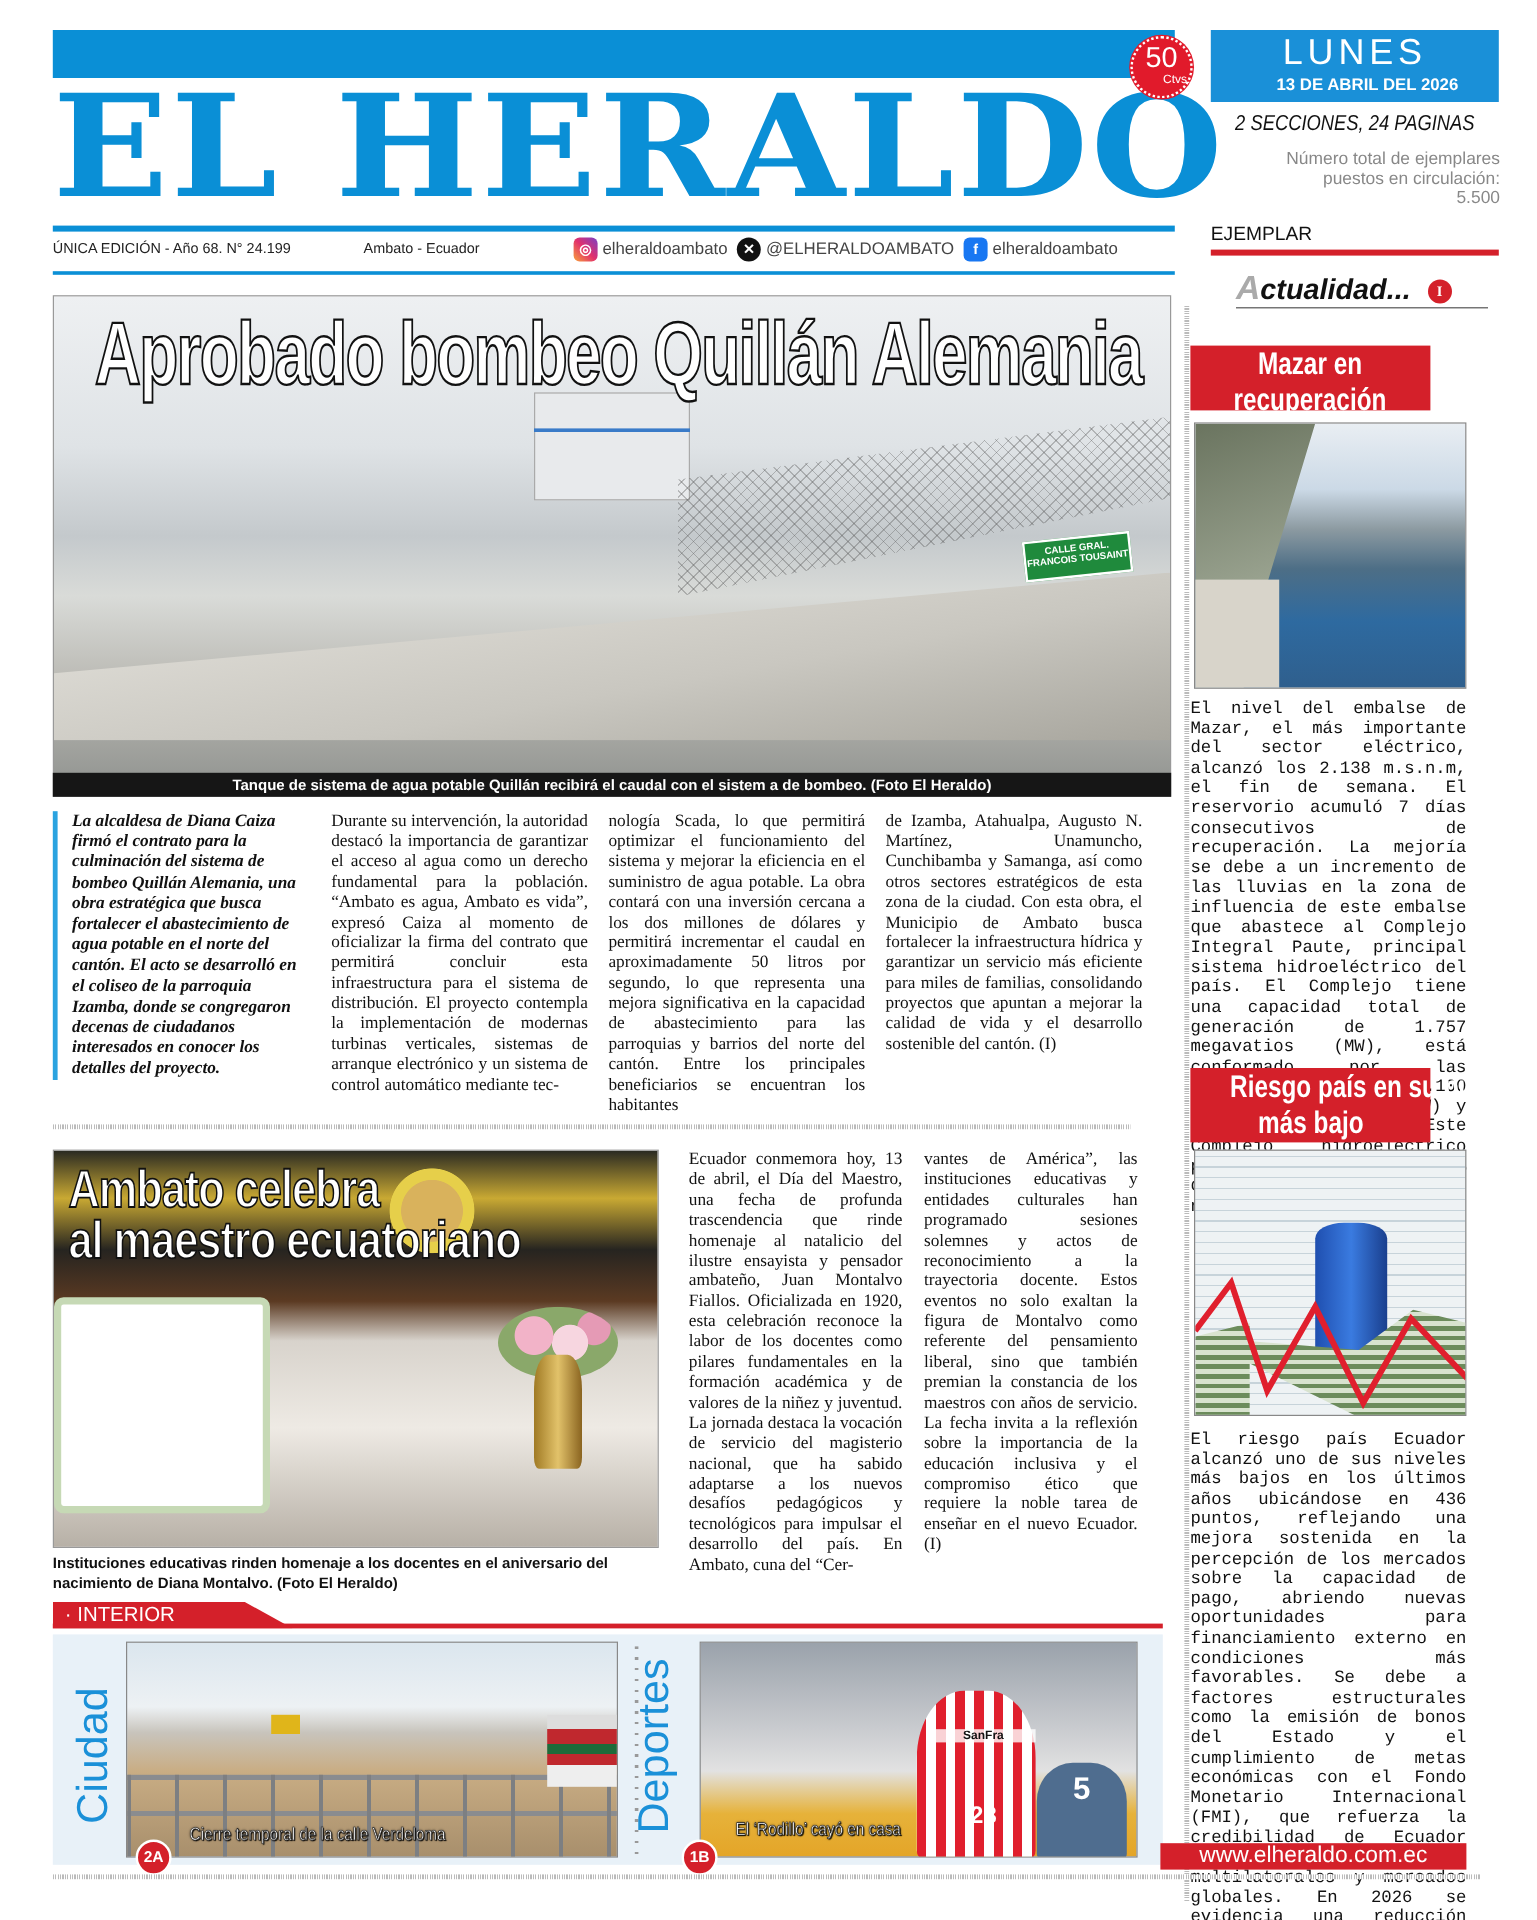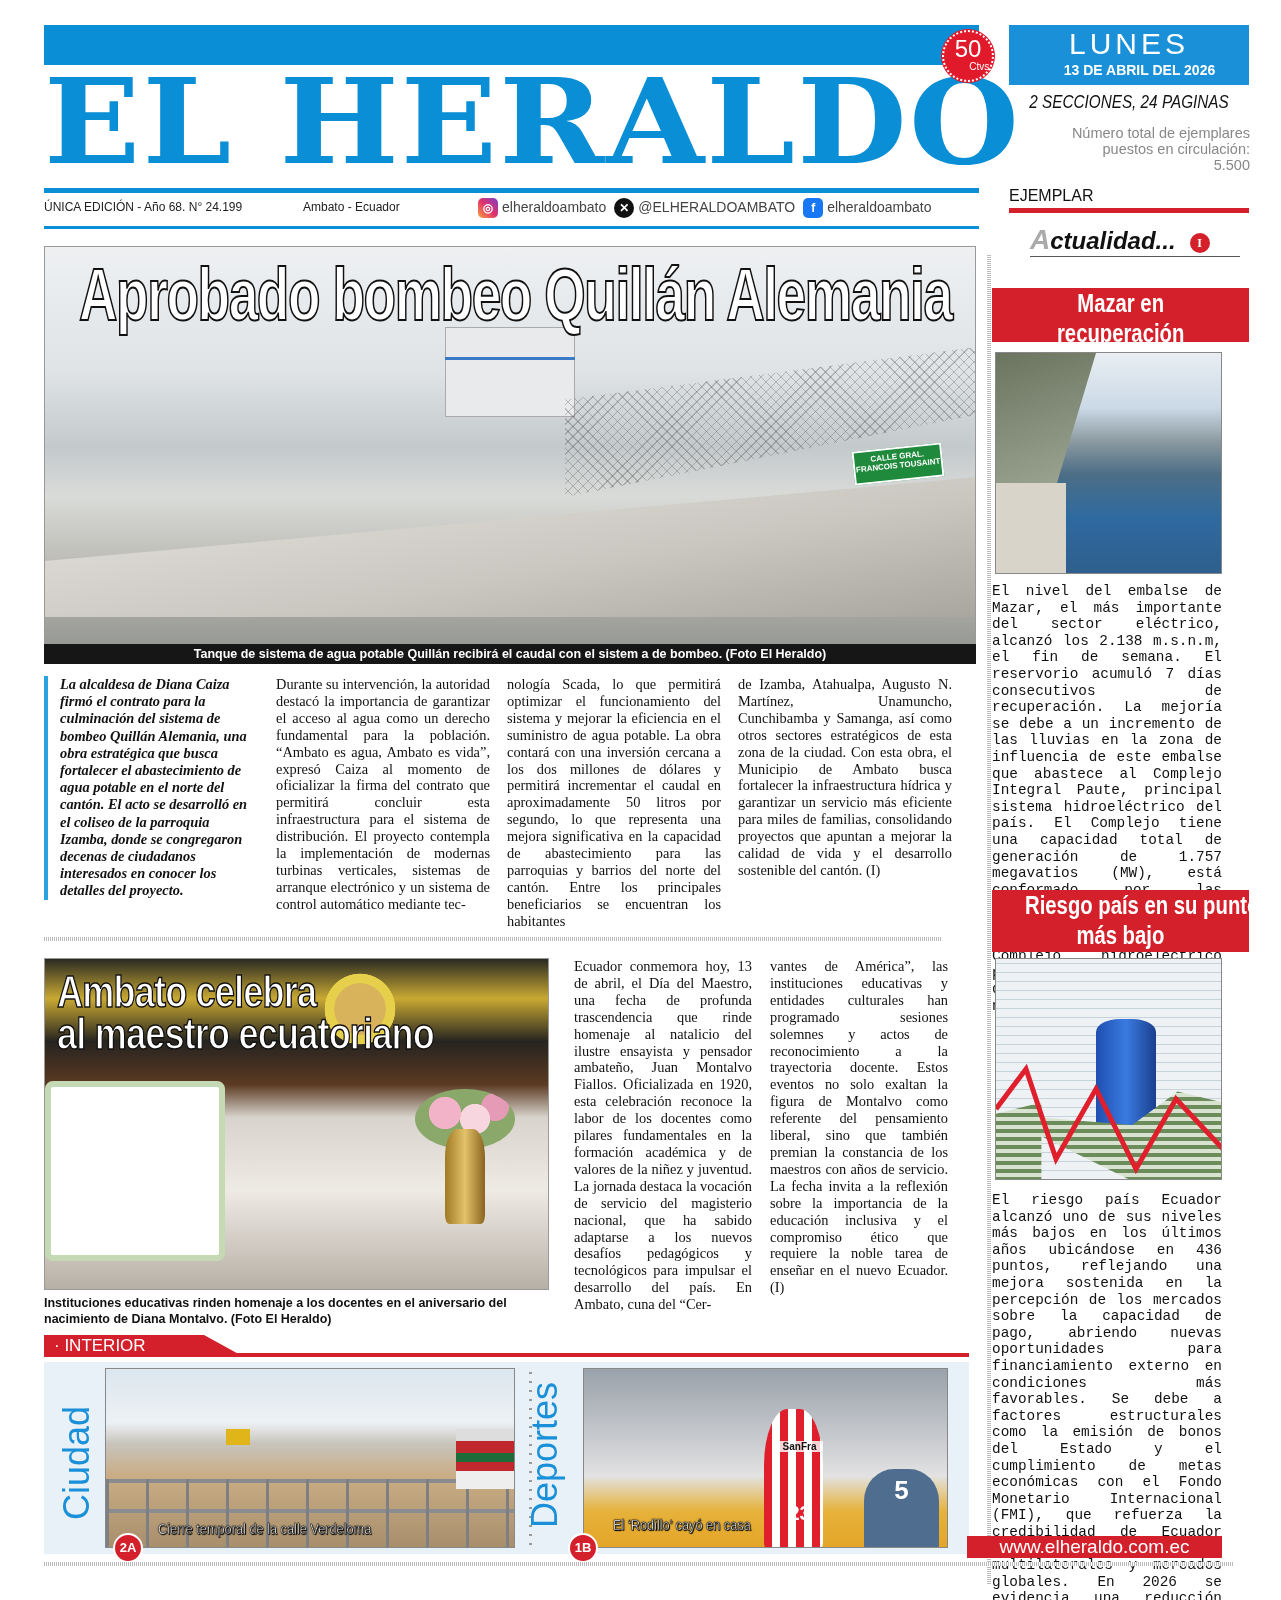--- a/index.html
+++ b/index.html
@@ -55,21 +55,21 @@
   .intrule{left:44px;top:1353px;width:925px;height:4px;background:#d4202a;}
   .intbg{left:44px;top:1362px;width:925px;height:192px;background:#e8f1f8;}
   .vlab{font-family:"Liberation Sans",sans-serif;font-size:36px;color:#1a90d8;transform:rotate(-90deg);transform-origin:left top;white-space:nowrap;}
   .ph3{left:105px;top:1368px;width:410px;height:180px;border:1px solid #888;overflow:hidden;background:linear-gradient(180deg,#dbe6ee 0%,#edf1f4 30%,#c8c4bc 42%,#c9ad84 60%,#a88f6c 100%);}
   .ph4{left:583px;top:1368px;width:365px;height:180px;border:1px solid #888;overflow:hidden;background:linear-gradient(180deg,#9aa2ab 0%,#c9cbcf 40%,#e2e2e2 60%,#e6b23a 80%,#e4a528 100%);}
   .dotdiv{left:529px;top:1372px;width:3px;height:175px;background:repeating-linear-gradient(#999 0 2px,transparent 2px 9px);}
   .secbadge{width:30px;height:30px;border-radius:50%;background:#d4202a;color:#fff;border:2px solid #fff;font-family:"Liberation Sans",sans-serif;font-weight:bold;font-size:13px;line-height:26px;text-align:center;margin-top:19px;}
   .teaser{font-family:"Liberation Sans",sans-serif;font-size:15px;color:#fff;-webkit-text-stroke:.5px #111;text-shadow:0 0 2px #000,1px 1px 1px #000;transform:scaleX(0.85);transform-origin:left;white-space:nowrap;}
   .player{border-radius:40% 40% 5% 5%;}
   
-  .rhead{left:992px;width:257px;background:#d4202a;color:#fff;font-family:"Liberation Sans",sans-serif;font-weight:bold;text-align:center;font-size:26px;line-height:30px;transform-origin:center;}
+  .rhead{left:992px;width:200px;background:#d4202a;color:#fff;font-family:"Liberation Sans",sans-serif;font-weight:bold;text-align:center;font-size:26px;line-height:30px;transform-origin:center;}
   .rhead span{display:inline-block;transform:scaleX(0.78);white-space:nowrap;}
   .ph5{left:995px;top:352px;width:227px;height:222px;border:1px solid #888;overflow:hidden;background:linear-gradient(180deg,#e9eef3 0%,#cbd9e6 25%,#8c9aa1 40%,#4d6e86 55%,#2e6aa0 75%,#2f5f8d 100%);}
   .ph6{left:995px;top:958px;width:227px;height:222px;border:1px solid #888;overflow:hidden;background:repeating-linear-gradient(0deg,#eef2f4 0 8px,#c7d3da 8px 9px),#eef2f4;}
   .rtext{left:992px;width:230px;font-size:14.4px;line-height:16.6px;text-align:justify;hyphens:auto;font-family:Liberation Mono, monospace;}
   .web{left:967px;top:1536px;width:255px;height:22px;background:#d4202a;color:#fff;font-family:"Liberation Sans",sans-serif;font-size:19px;line-height:22px;text-align:center;}
   .bottomrule{left:44px;top:1562px;width:1190px;height:4px;background:repeating-linear-gradient(90deg,#bbb 0 1px,#fff 1px 2px);}
 </style>
 </head>
 <body>
 
@@ -143,21 +143,21 @@
   <div class="abs" style="left:0;top:110px;width:410px;height:70px;background:repeating-linear-gradient(90deg,#7d7f82 0 3px,transparent 3px 40px),linear-gradient(#8a8c8f 0 4px,transparent 4px 30px,#8a8c8f 30px 34px,transparent 34px);"></div>
   <div class="abs" style="left:120px;top:60px;width:24px;height:16px;background:#e0b51a;"></div>
   <div class="abs" style="left:350px;top:60px;width:60px;height:60px;background:linear-gradient(#ddd 0 20%,#c0282e 20% 40%,#1e6b3a 40% 55%,#c0282e 55% 70%,#eee 70%);"></div>
 </div>
 <div class="abs secbadge" style="left:113px;top:1514px;">2A</div>
 <div class="abs teaser" style="left:158px;top:1520px;">Cierre temporal de la calle Verdeloma</div>
 
 <div class="abs dotdiv"></div>
 <div class="abs vlab" style="left:524px;top:1528px;">Deportes</div>
 <div class="abs ph4">
-  <div class="abs player" style="left:180px;top:40px;width:59px;height:140px;background:repeating-linear-gradient(90deg,#e01f2d 0 8px,#fff 8px 16px);color:#111;font-family:'Liberation Sans',sans-serif;text-align:center;padding-left:12px;">
+  <div class="abs player" style="left:180px;top:40px;width:99px;height:140px;background:repeating-linear-gradient(90deg,#e01f2d 0 8px,#fff 8px 16px);color:#111;font-family:'Liberation Sans',sans-serif;text-align:center;padding-left:12px;">
     <div style="font-size:10px;font-weight:bold;margin-top:32px;background:rgba(255,255,255,.8);">SanFra</div>
     <div style="font-size:20px;font-weight:bold;color:#fff;margin-top:50px;">23</div>
   </div>
   <div class="abs player" style="left:280px;top:100px;width:75px;height:80px;background:#4f6d8f;color:#fff;font-family:'Liberation Sans',sans-serif;text-align:center;">
     <div style="font-size:26px;font-weight:bold;margin-top:6px;">5</div>
   </div>
 </div>
 <div class="abs secbadge" style="left:568px;top:1514px;">1B</div>
 <div class="abs teaser" style="left:613px;top:1516px;">El ‘Rodillo’ cayó en casa</div>
 

